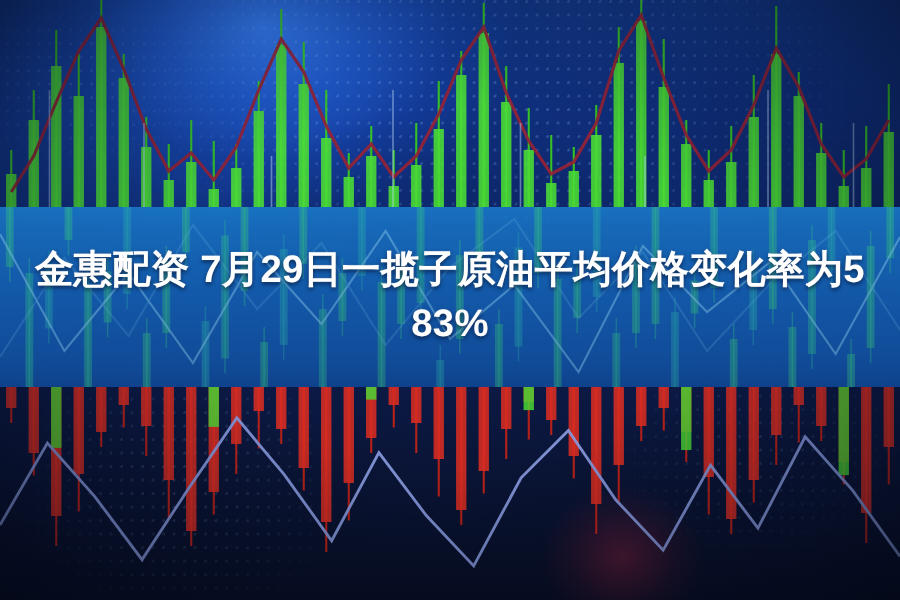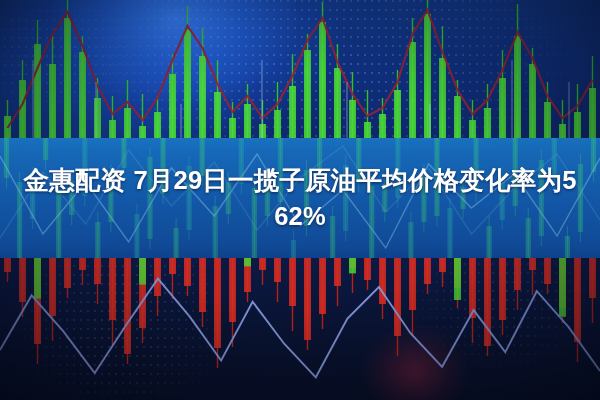--- a/index.html
+++ b/index.html
@@ -397,16 +397,16 @@
       <g id="g-band-zig" fill="none" stroke="#9fd8f0" stroke-width="1.4" opacity=".55">
           <path d="M0.0 18.0 L42.9 96.0 L85.7 44.0 L128.6 104.0 L171.4 30.0 L214.3 78.0 L257.1 16.0 L300.0 88.0 L342.9 52.0 L385.7 110.0 L428.6 26.0 L471.4 70.0 L514.3 36.0 L557.1 98.0 L600.0 20.0"></path>
           <path d="M0.0 100.0 L42.9 34.0 L85.7 86.0 L128.6 12.0 L171.4 68.0 L214.3 24.0 L257.1 92.0 L300.0 40.0 L342.9 8.0 L385.7 74.0 L428.6 30.0 L471.4 96.0 L514.3 50.0 L557.1 16.0 L600.0 82.0" stroke="#7fc8e8" opacity="0.45"></path>
         </g>
     </svg>
     <div id="band-tint"></div>
   </div>
 
   <div id="headline">
     <div class="hl-line l1">金惠配资 7月29日一揽子原油平均价格变化率为5</div>
-    <div class="hl-line l2">62%</div>
+    <div class="hl-line l2">83%</div>
   </div>
 
 </div>
 
 </body></html>

